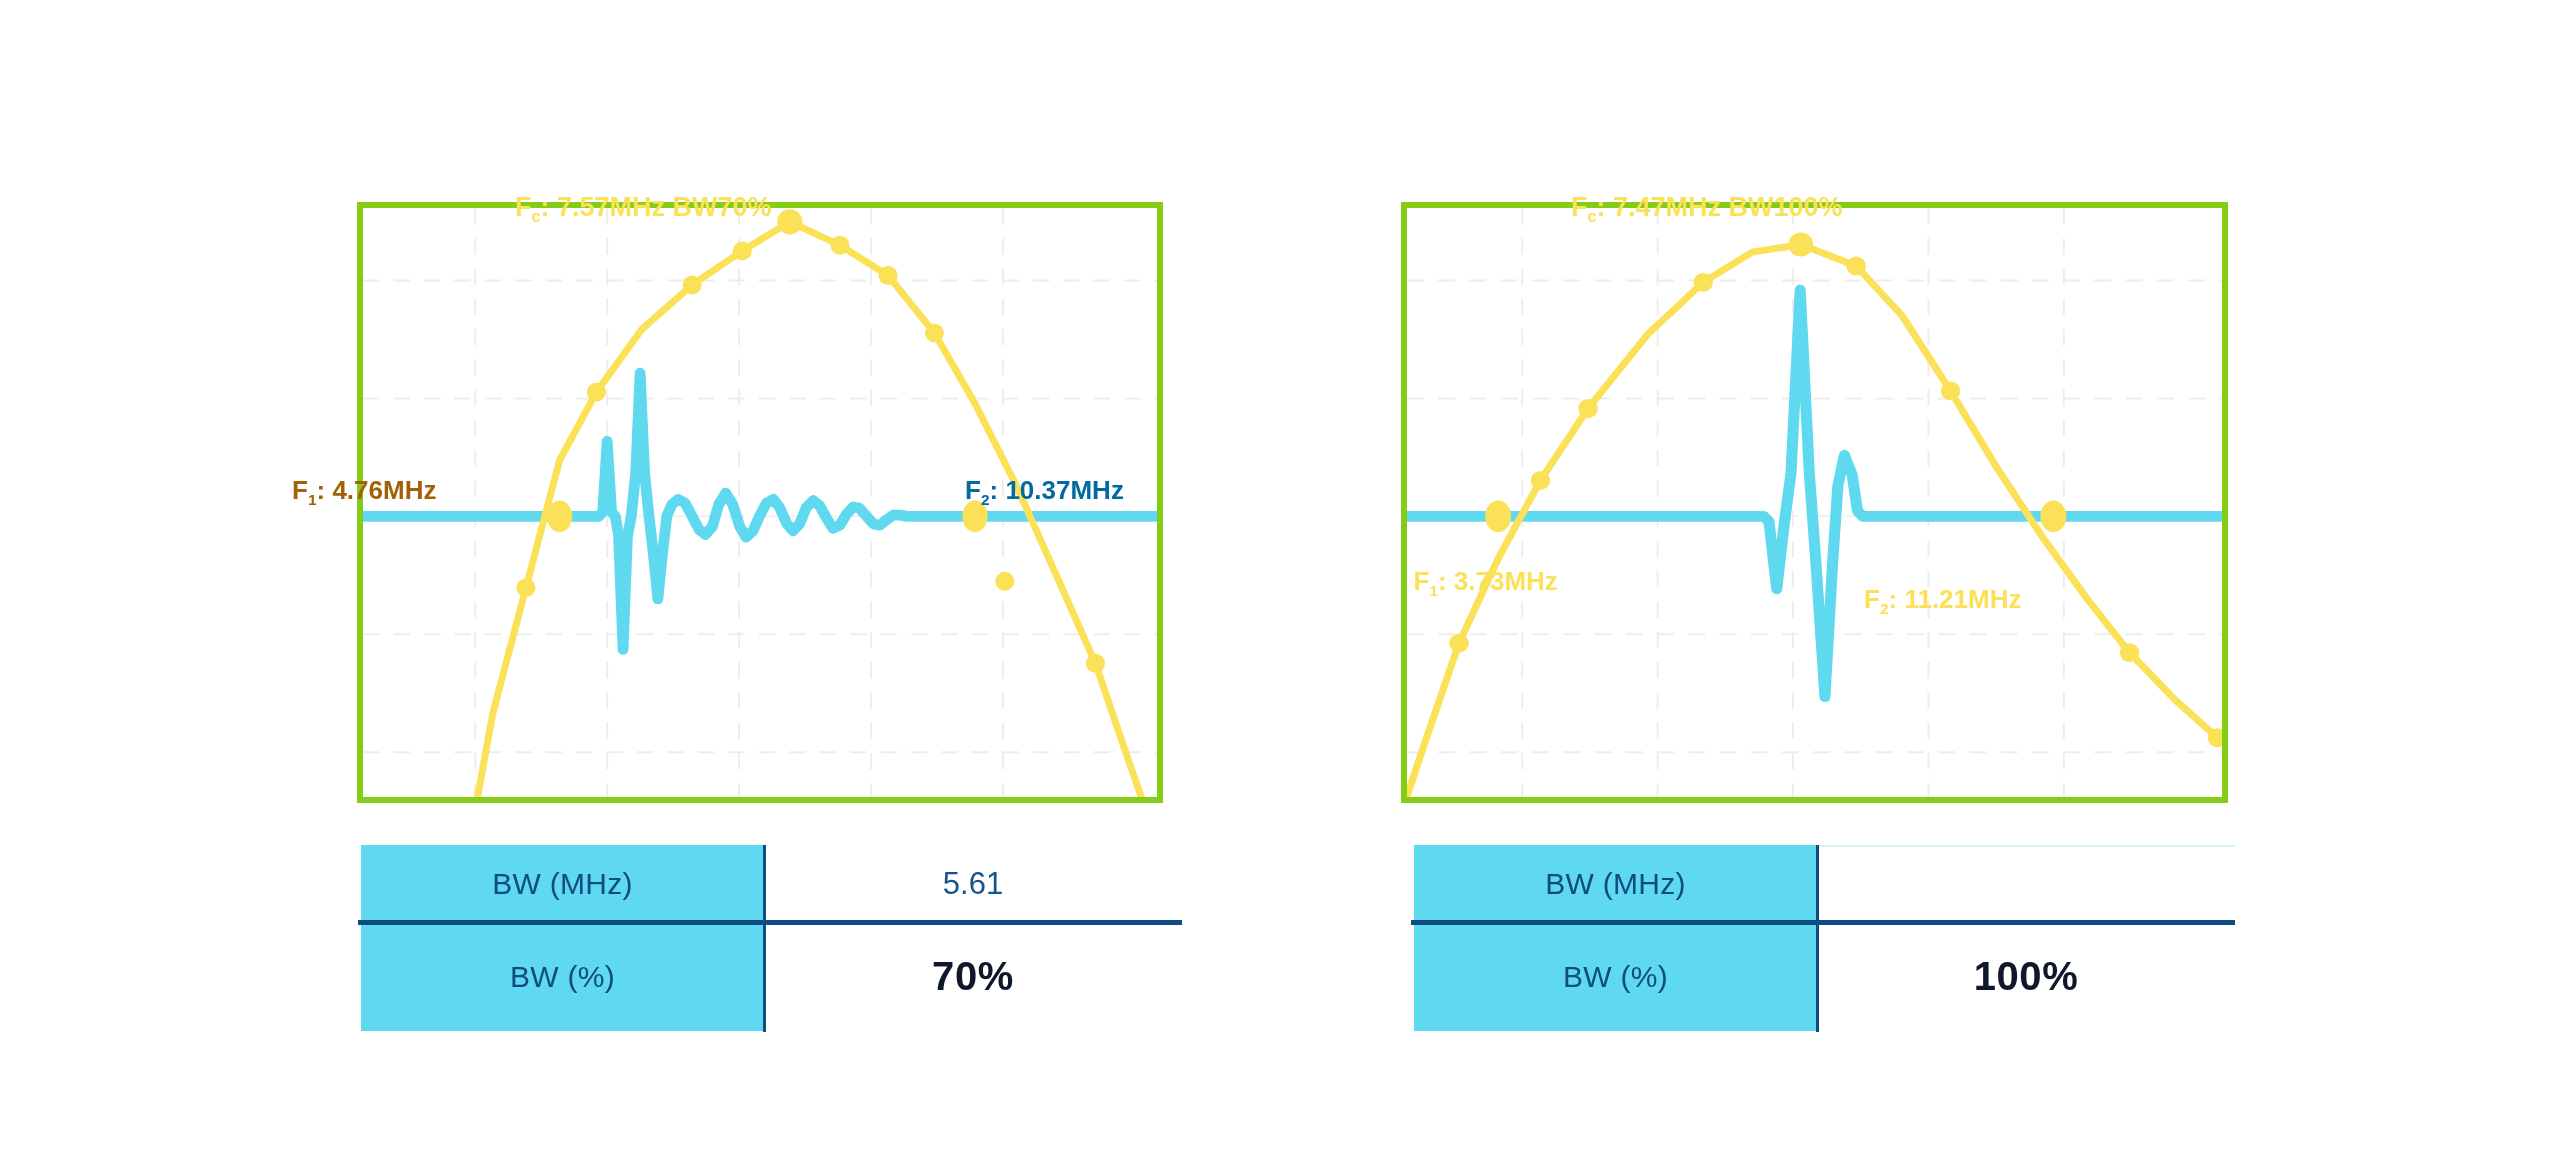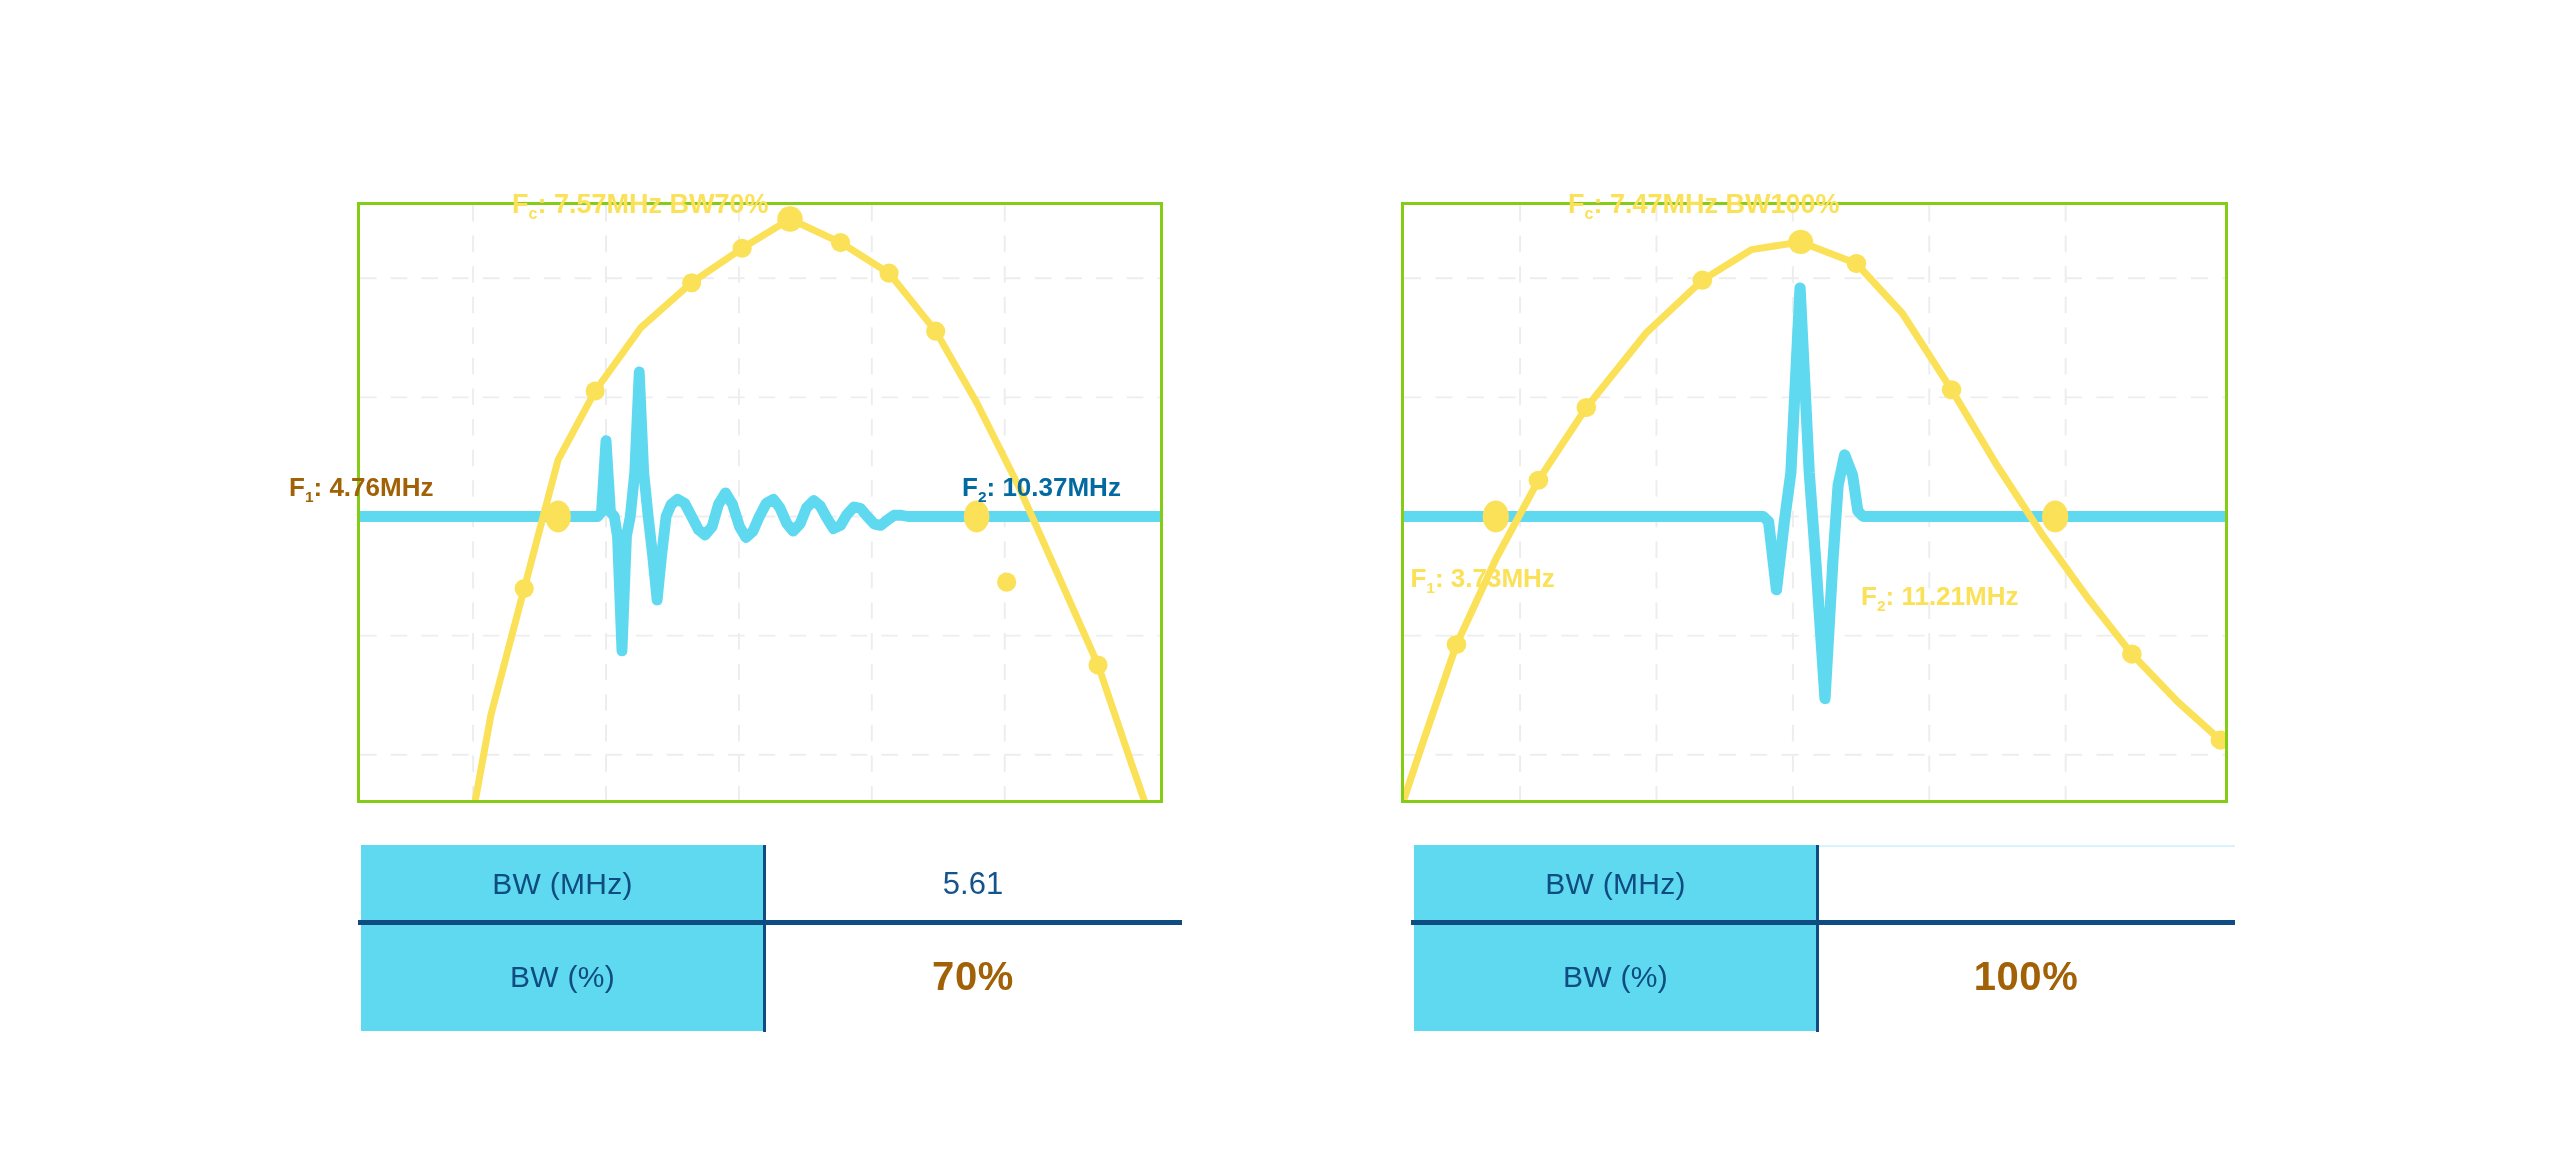--- a/index.html
+++ b/index.html
@@ -12,21 +12,21 @@
     position:relative;
   }
   .panel{position:absolute;top:0;height:1154px;}
   #panel-left{left:0;width:1288px;}
   #panel-right{left:1288px;width:1288px;}
 
   
   .chart-frame{
     position:absolute;
     background:#ffffff;
-    border:3px solid #84cc16;
+    border:6px solid #84cc16;
     box-sizing:border-box;
   }
   .chart-svg{position:absolute;left:0;top:0;width:100%;height:100%;display:block;}
 
   
   .bw-table{position:absolute;}
   .bw-row{position:relative;display:flex;align-items:flex-end;}
   .bw-label{
     background:#5FD9EF;
     display:flex;align-items:center;justify-content:center;
@@ -34,21 +34,21 @@
     font-size:30px;
     letter-spacing:0.3px;
     box-sizing:border-box;
   }
   .bw-value{
     background:#ffffff;
     display:flex;align-items:center;justify-content:center;
     box-sizing:border-box;
   }
   .val-mhz{color:#15538c;font-size:31px;}
-  .val-pct{color:#a16207;font-size:40px;font-weight:bold;letter-spacing:0.6px;}
+  .val-pct{color:#0f172a;font-size:40px;font-weight:bold;letter-spacing:0.6px;}
   .rule-top{position:absolute;left:0;height:1.9px;background:#d7f4fb;}
   .rule-mid{position:absolute;height:4.5px;background:#0f4c81;}
   .divider-v{position:absolute;width:2.6px;background:#0f4c81;}
 </style>
 </head>
 <body>
 
 <div class="panel" id="panel-left">
 
   <div class="chart-frame" style="left:357px;top:202px;width:806px;height:601px;">

